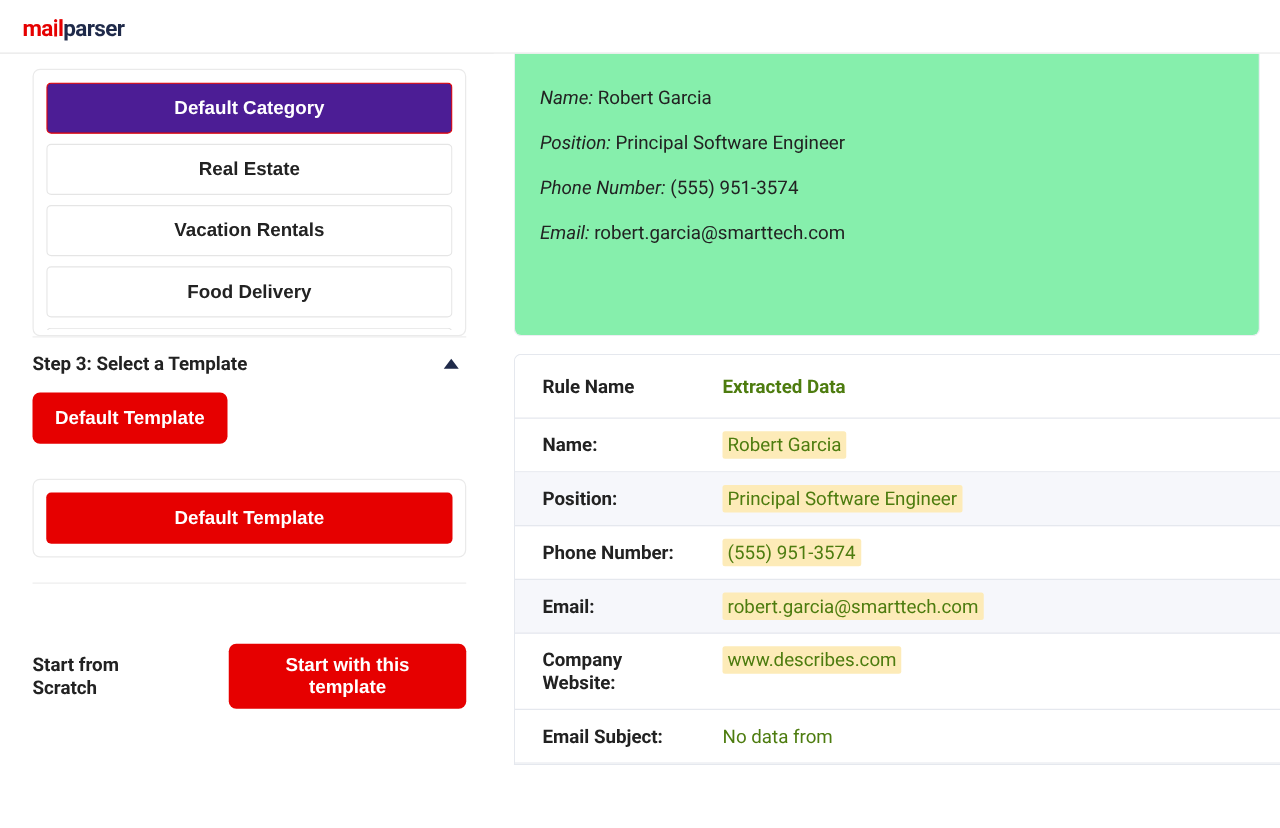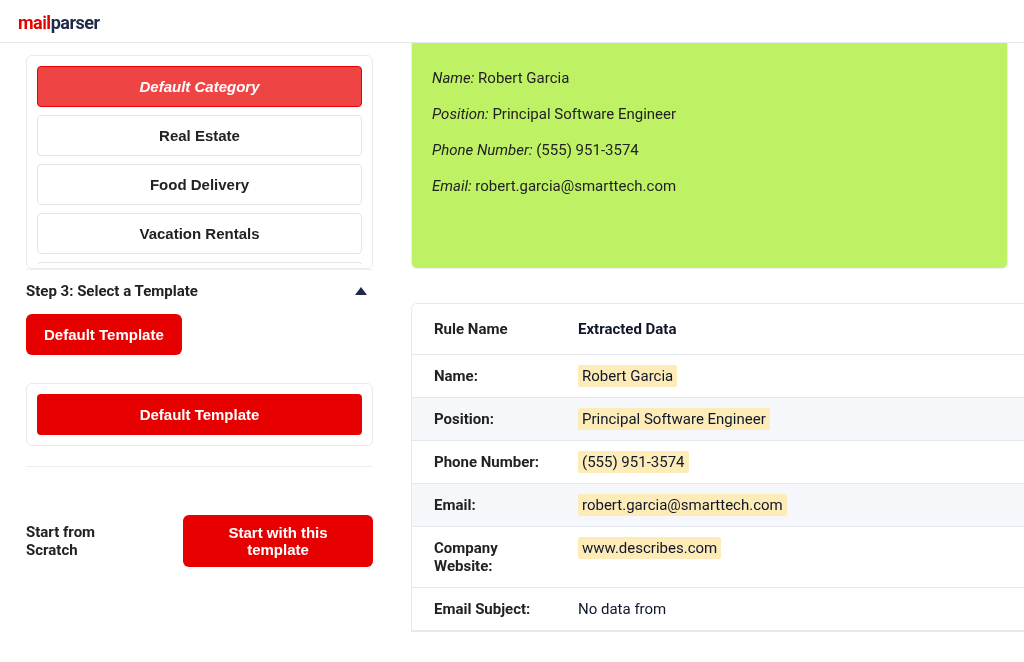--- a/index.html
+++ b/index.html
@@ -58,24 +58,23 @@
   background: #fff;
   border: 1px solid #e5e5e5;
   border-radius: 4px;
   font-size: 15px;
   font-weight: 700;
   color: #222;
   text-align: center;
   cursor: pointer;
 }
 .cat-btn.selected {
-  background: #ef4444;
+  background: #4c1d95;
   color: #fff;
   border-color: #e60000;
-  font-style: italic;
 }
 .cat-card .cat-btn:last-child {
   margin-bottom: 0;
   border-bottom: none;
   border-radius: 4px 4px 0 0;
   border-left: 1px solid #e5e5e5;
   border-right: 1px solid #e5e5e5;
   border-top: 1px solid #e5e5e5;
 }
 .cat-clip {
@@ -153,37 +152,37 @@
   background: #e60000;
   color: #fff;
   font-weight: 700;
   font-size: 15px;
   border: none;
   border-radius: 6px;
   cursor: pointer;
 }
 
 .email-card {
-  background: #bef264;
+  background: #86efac;
   border: 1px solid #eceef2;
   border-top: none;
   border-radius: 0 0 6px 6px;
   padding: 26px 20px 14px 20px;
   margin-right: 16px;
   height: 226px;
   overflow: hidden;
 }
 .email-card p {
   font-size: 15px;
   color: #222;
   margin-bottom: 18px;
 }
 .email-card .lbl { font-style: italic; }
 .rules-table {
-  margin-top: 34px;
+  margin-top: 14px;
   border: 1px solid #e5e8ee;
   border-right: none;
   border-radius: 6px 0 0 0;
   width: 100%;
   overflow: hidden;
 }
 .rt-head, .rt-row {
   display: flex;
   align-items: flex-start;
 }
@@ -201,21 +200,21 @@
   width: 158px;
   padding: 12px 14px 12px 22px;
   font-weight: 700;
   font-size: 15px;
   color: #222;
 }
 .col-data {
   flex: 1;
   padding: 12px 10px 12px 8px;
   font-size: 15px;
-  color: #0f172a;
+  color: #4d7c0f;
 }
 .rt-head .col-name, .rt-head .col-data {
   padding-top: 16px;
   padding-bottom: 16px;
   font-weight: 700;
 }
 .hl {
   background: #fdebb8;
   padding: 2px 4px;
   border-radius: 2px;
@@ -230,22 +229,22 @@
   </span>
 </div>
 
 <div class="content">
   <div class="left">
 
     <div class="cat-card">
       <div class="cat-clip">
         <button class="cat-btn selected">Default Category</button>
         <button class="cat-btn">Real Estate</button>
+        <button class="cat-btn">Vacation Rentals</button>
         <button class="cat-btn">Food Delivery</button>
-        <button class="cat-btn">Vacation Rentals</button>
         <button class="cat-btn">Job Applications</button>
       </div>
     </div>
 
     <div class="step3-row">
       <span class="step3-label">Step 3: Select a Template</span>
       <span class="chev-up"></span>
     </div>
 
     <button class="tpl-btn">Default Template</button>

